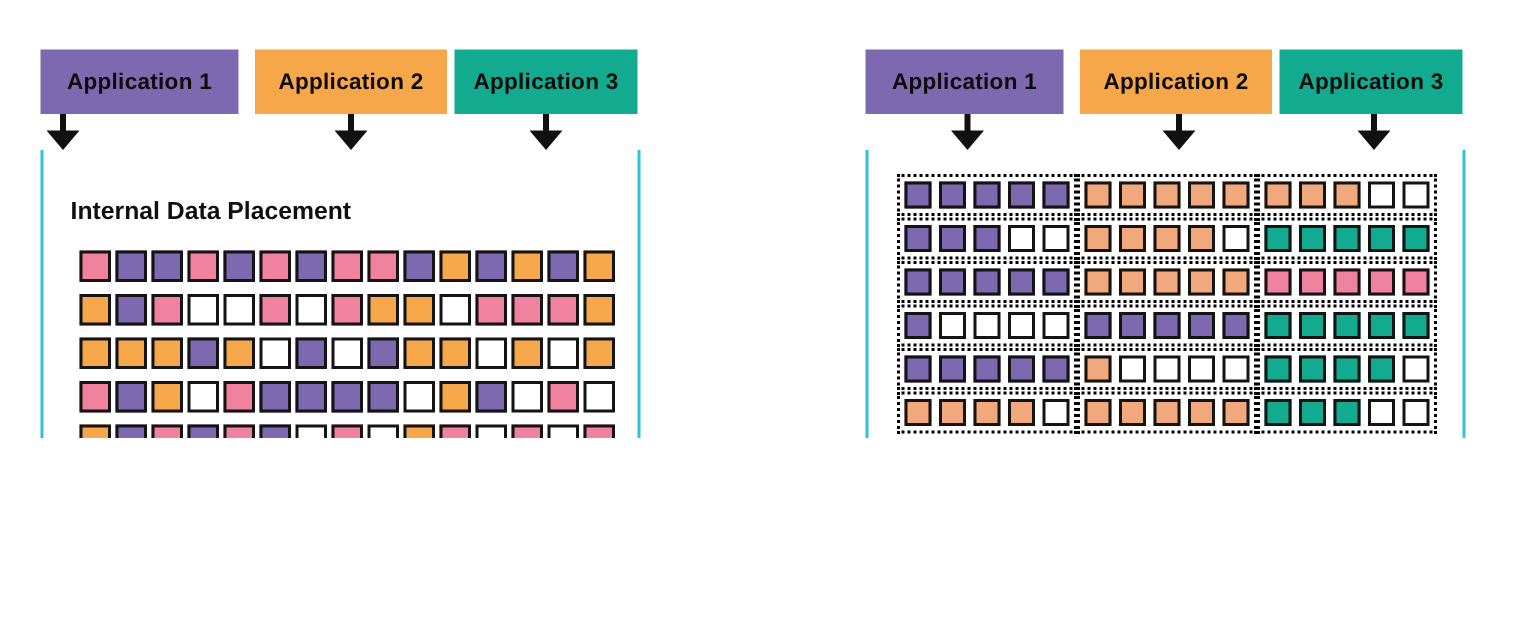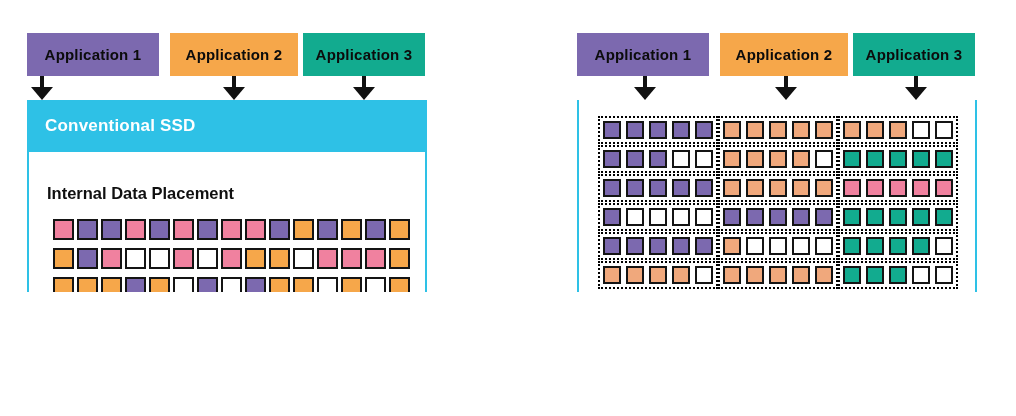--- a/index.html
+++ b/index.html
@@ -73,23 +73,20 @@
         </svg>
     </div>
     <div class="arrow arrow-3">
       <svg width="22" height="24" viewBox="0 0 22 24">
           <rect x="9" y="0" width="4" height="12" fill="#111"></rect>
           <polygon points="0,11 22,11 11,24" fill="#111"></polygon>
         </svg>
     </div>
 
     <div class="ssd">
-      <div class="ssd-header" style="background: rgb(46, 193, 230);">
-        <span>Conventional SSD</span>
-      </div>
       <div class="ssd-body">
         <div class="body-title">Internal Data Placement</div>
         <div class="data-grid" id="left-grid">
             <div class="grid-row">
               <div class="cell" style="background: rgb(240, 129, 159);"></div>
               <div class="cell" style="background: rgb(124, 105, 175);"></div>
               <div class="cell" style="background: rgb(124, 105, 175);"></div>
               <div class="cell" style="background: rgb(240, 129, 159);"></div>
               <div class="cell" style="background: rgb(124, 105, 175);"></div>
               <div class="cell" style="background: rgb(240, 129, 159);"></div>

